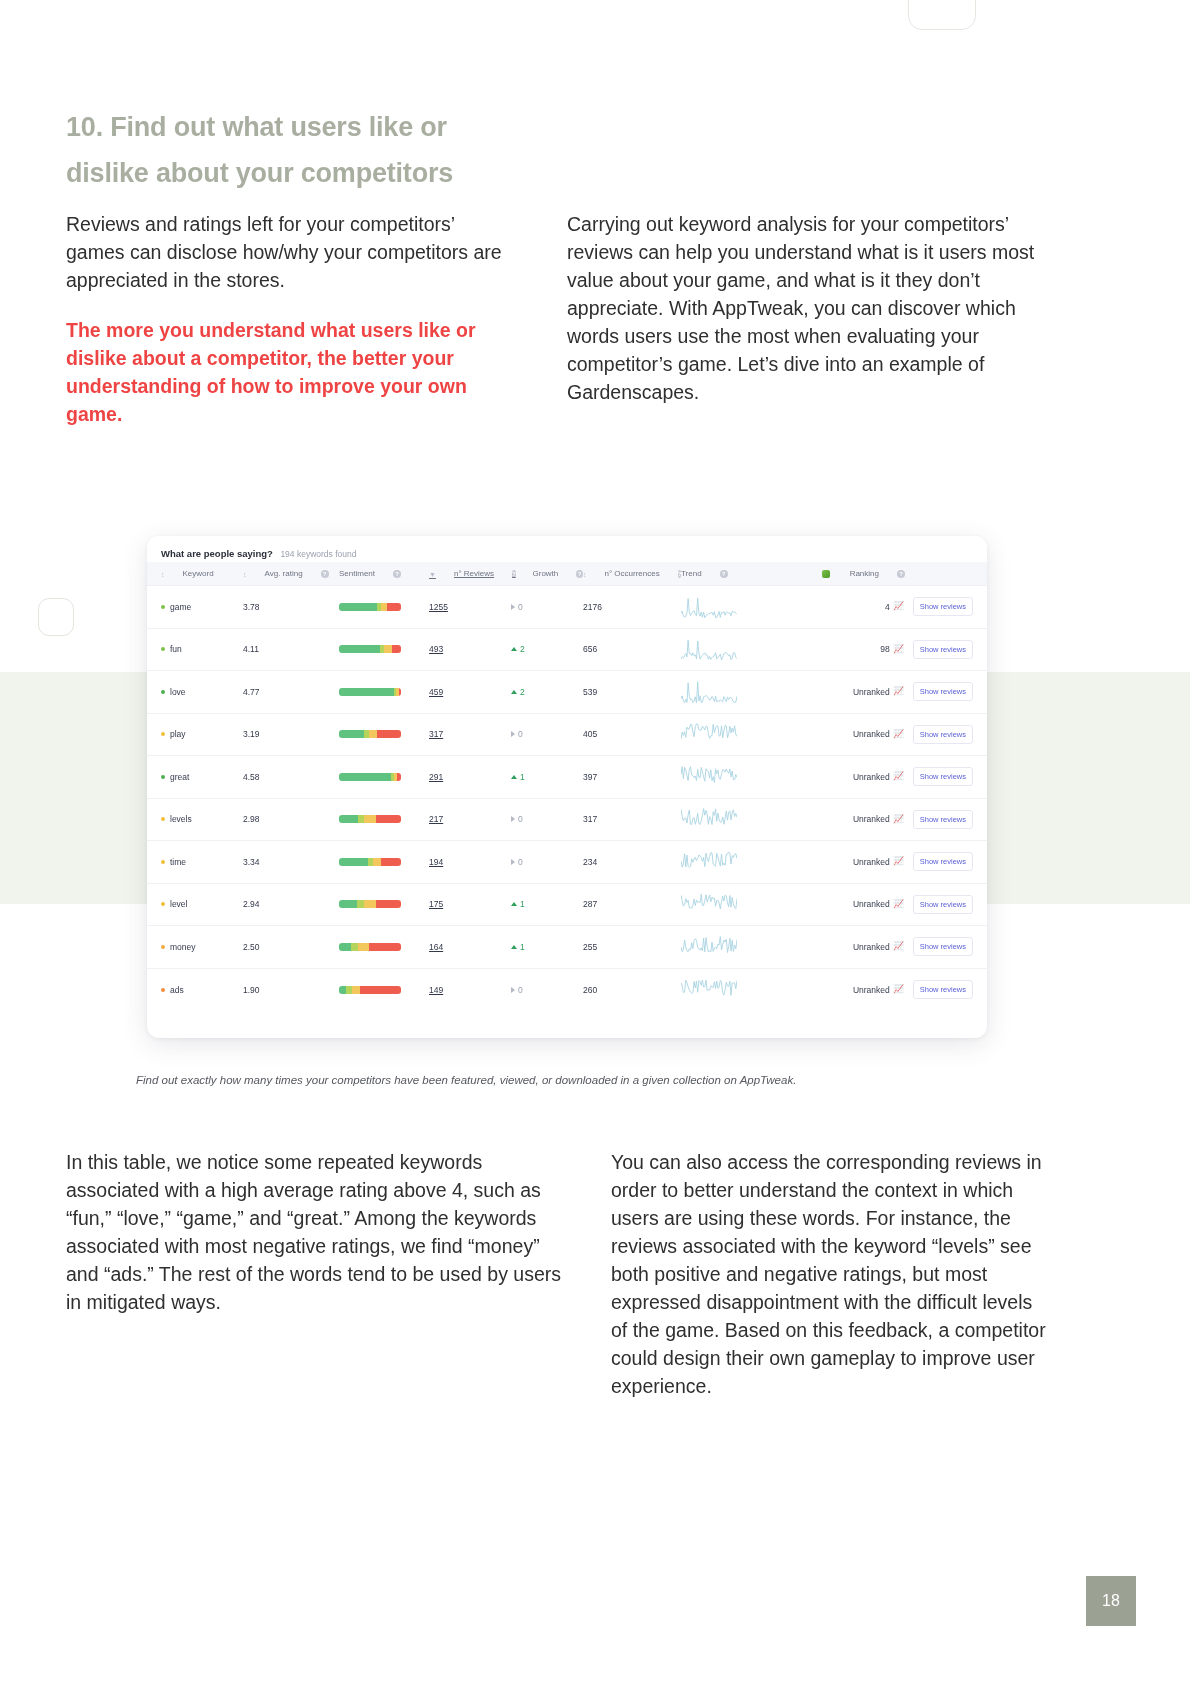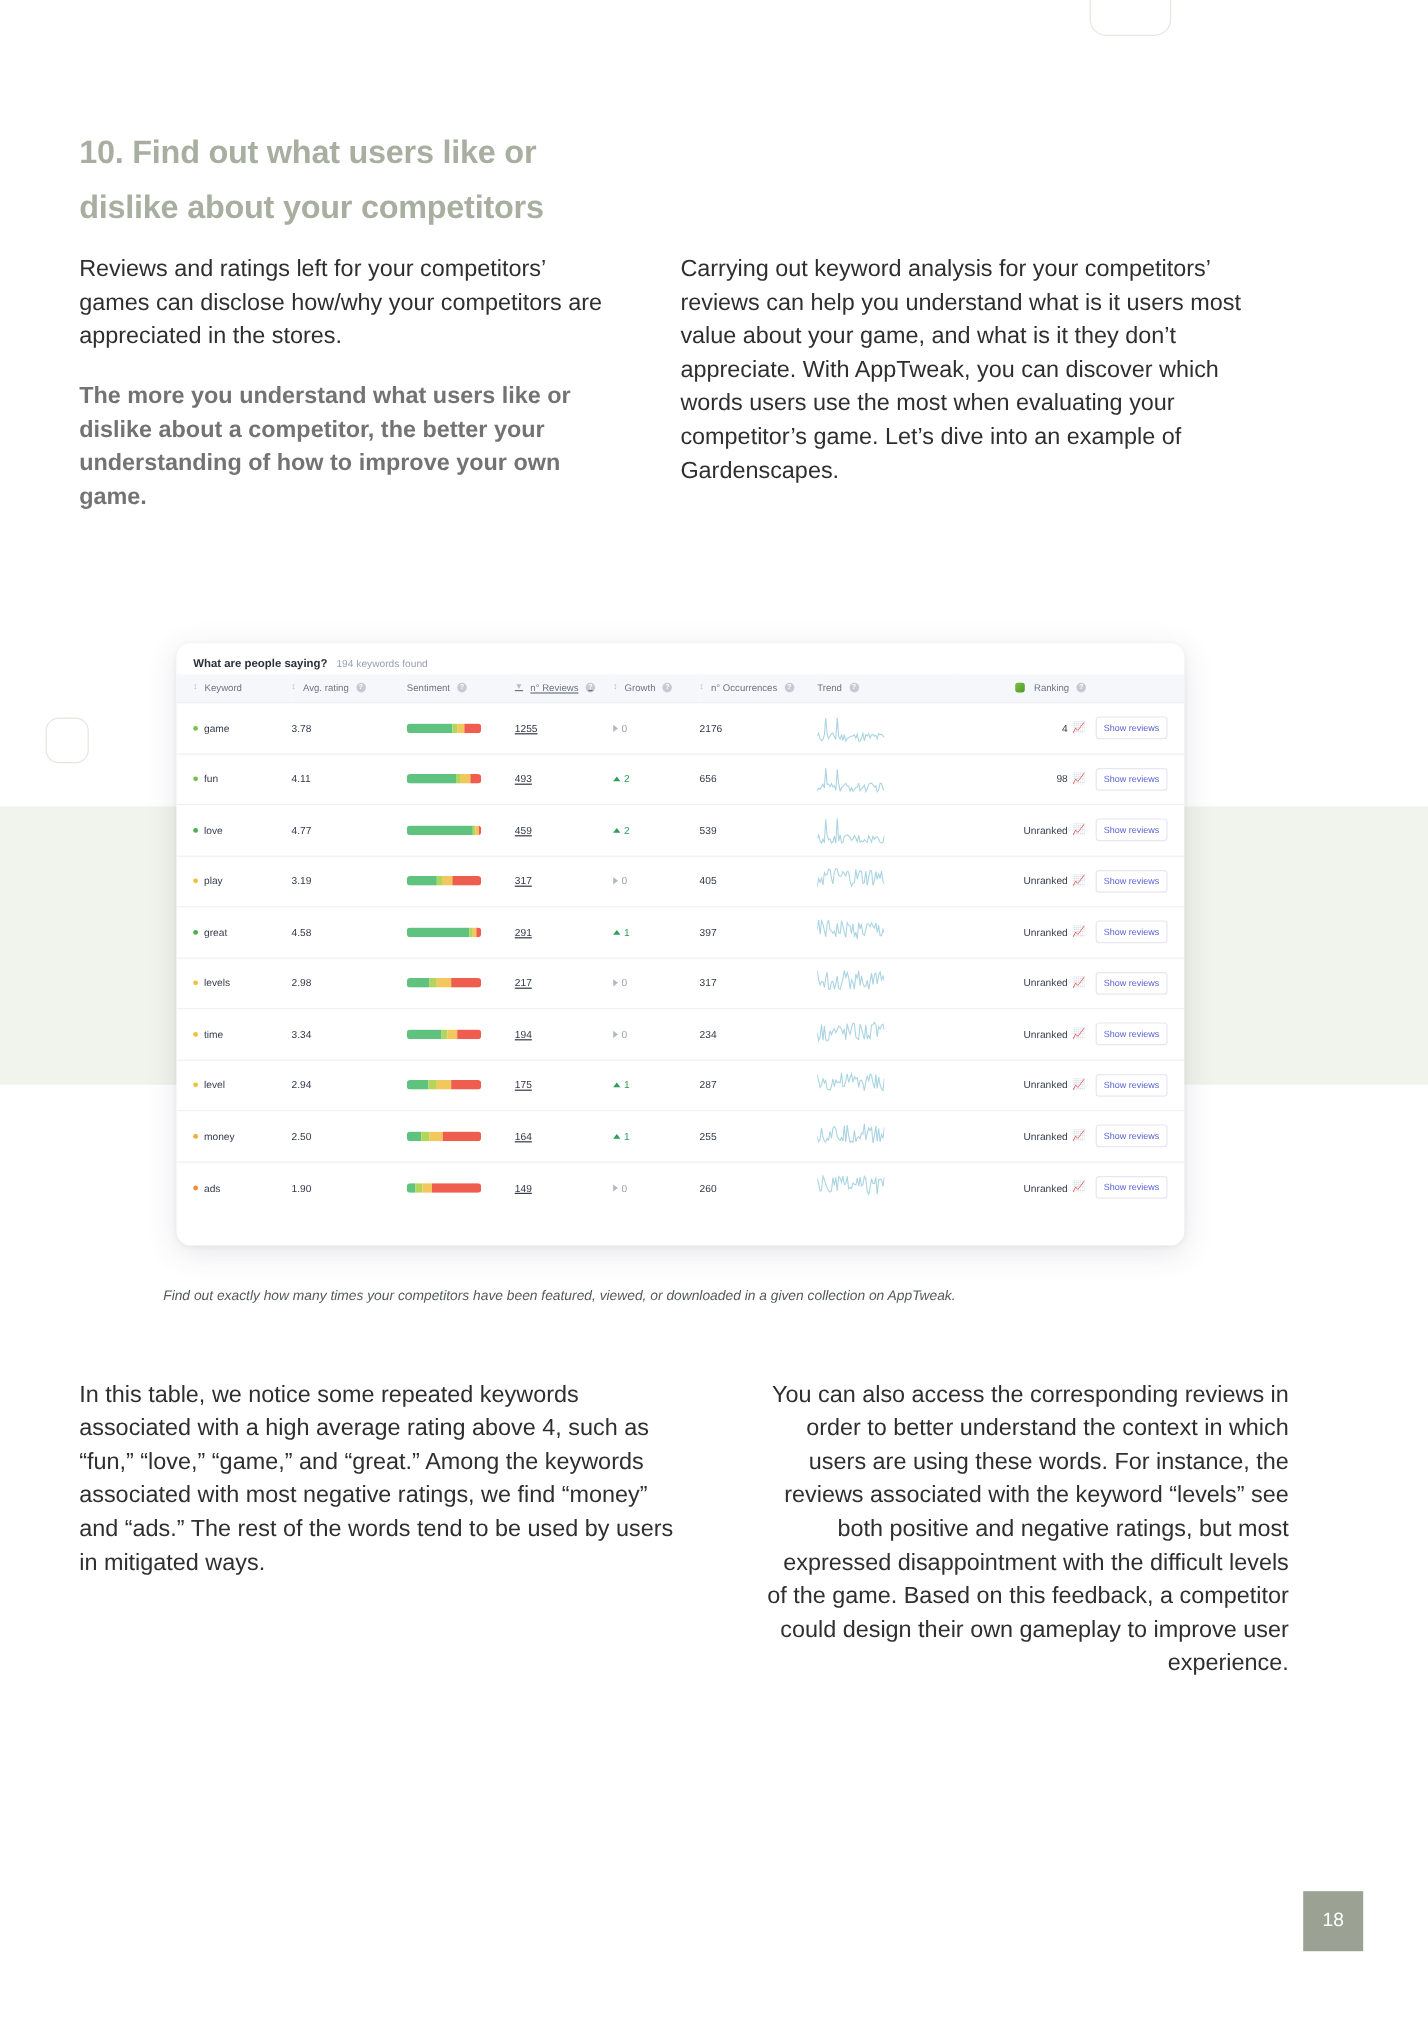--- a/index.html
+++ b/index.html
@@ -70,21 +70,21 @@
   
   .intro { position: absolute; top: 210px; left: 0; width: 1190px; }
   .col-left  { position: absolute; left: 66px;  width: 450px; }
   .col-right { position: absolute; left: 567px; width: 470px; }
   .body-p {
     font-size: 19.5px;
     line-height: 28px;
     color: #2f2f2f;
     margin: 0 0 22px 0;
   }
-  .body-p.bold { font-weight: bold; color: #737373; }
+  .body-p.bold { font-weight: bold; color: #ef4444; }
 
   
   .app-card {
     position: absolute;
     left: 147px;
     top: 536px;
     width: 840px;
     height: 502px;
     background: #ffffff;
     border-radius: 12px;
@@ -119,21 +119,21 @@
     background: #f6f7fb;
     font-size: 8px;
     font-weight: normal;
     color: #6e7484;
     text-align: left;
     padding: 7px 0 7px 0;
     height: 22px;
     border-bottom: 1px solid #eef0f5;
     white-space: nowrap;
   }
-  .th-inner { display: flex; align-items: flex-start; gap: 6px; }
+  .th-inner { display: flex; align-items: flex-end; gap: 18px; }
   .sort-caret { color: #b9bdc9; font-size: 7px; line-height: 1; }
   .q-mark {
     display: inline-block;
     width: 8px; height: 8px;
     border-radius: 50%;
     background: #c6cad4;
     color: #ffffff;
     font-size: 6px;
     line-height: 8px;
     text-align: center;
@@ -229,21 +229,21 @@
     line-height: 17px;
     font-style: italic;
     color: #55585e;
     z-index: 4;
     margin-top: 12px;
   }
 
   
   .lower { position: absolute; top: 1148px; left: 0; width: 1190px; }
   .lcol-left  { position: absolute; left: 66px;  width: 500px; }
-  .lcol-right { position: absolute; left: 634px; width: 440px; text-align: right; }
+  .lcol-right { position: absolute; left: 611px; width: 440px; }
 
   
   .page-num {
     position: absolute;
     right: 54px;
     bottom: 58px;
     width: 50px;
     height: 50px;
     background: #9ba193;
     color: #ffffff;

